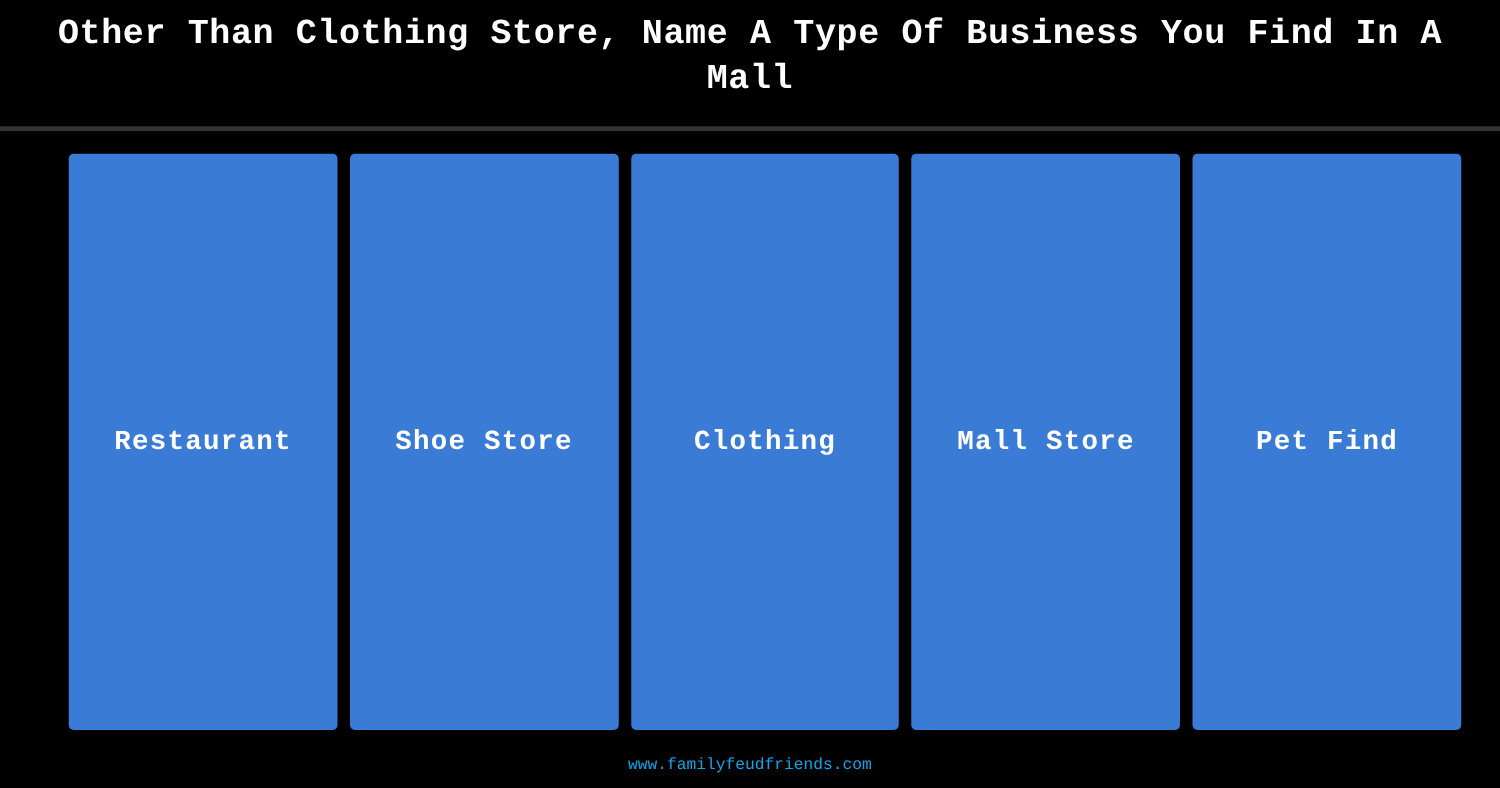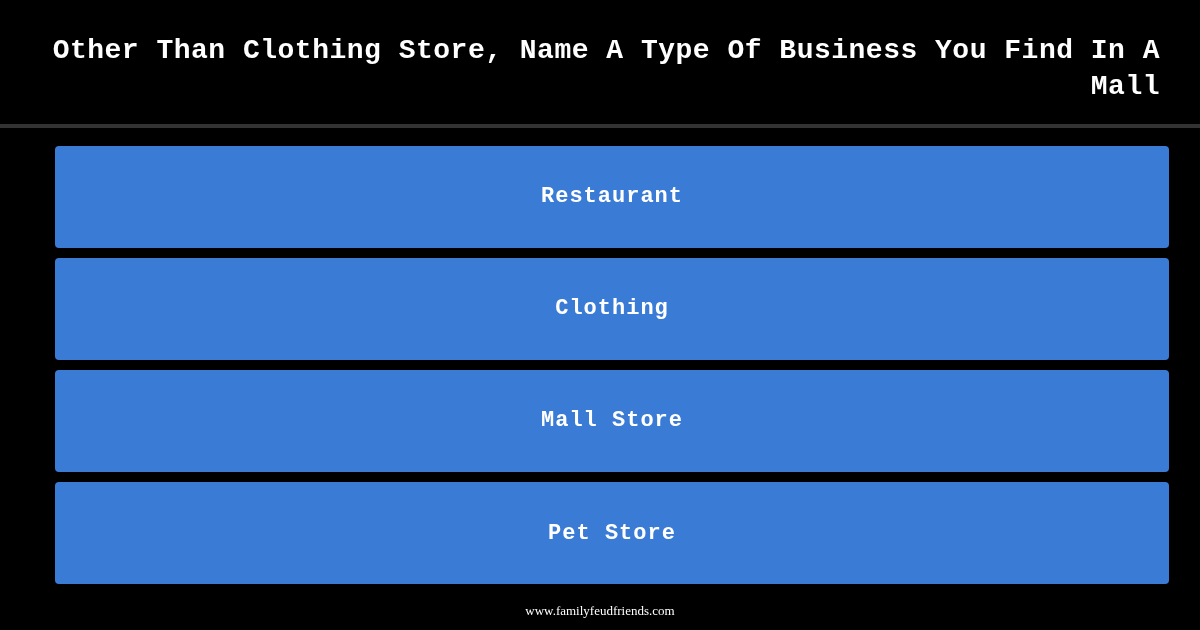--- a/index.html
+++ b/index.html
@@ -13,22 +13,22 @@
       height: 630px;
       background-color: #000000;
       font-family: 'Courier New', Courier, monospace;
       overflow: hidden;
       display: flex;
       flex-direction: column;
     }
 
     .header {
       background-color: #000000;
-      padding: 33px 40px 18px 40px;
-      text-align: right;
+      padding: 10px 40px 18px 40px;
+      text-align: center;
     }
 
     .header-title {
       color: #ffffff;
       font-size: 28px;
       font-weight: bold;
       font-family: 'Courier New', Courier, monospace;
       letter-spacing: 0.5px;
       line-height: 1.3;
     }
@@ -37,21 +37,21 @@
       height: 4px;
       background-color: #333333;
       margin: 0;
     }
 
     .answers-container {
       flex: 1;
       background-color: #000000;
       padding: 18px 31px 10px 55px;
       display: flex;
-      flex-direction: column;
+      flex-direction: row;
       gap: 10px;
     }
 
     .answer-row {
       background-color: #3a7bd5;
       border-radius: 4px;
       display: flex;
       align-items: center;
       justify-content: center;
       flex: 1;
@@ -67,44 +67,47 @@
       text-align: center;
     }
 
     .footer {
       background-color: #000000;
       padding: 8px 0 10px 0;
       text-align: center;
     }
 
     .footer-text {
-      color: #ffffff;
+      color: #0ea5e9;
       font-size: 13px;
-      font-family: Liberation Serif, serif;
+      font-family: Liberation Mono, monospace;
     }
   </style>
 </head>
 <body>
 
 <div class="header">
   <div class="header-title">Other Than Clothing Store, Name A Type Of Business You Find In A Mall</div>
 </div>
 
 <div class="divider"></div>
 
 <div class="answers-container">
 <div class="answer-row">
       <span class="answer-text">Restaurant</span>
     </div>
     <div class="answer-row">
+      <span class="answer-text">Shoe Store</span>
+    </div>
+    <div class="answer-row">
       <span class="answer-text">Clothing</span>
     </div>
     <div class="answer-row">
       <span class="answer-text">Mall Store</span>
     </div>
     <div class="answer-row">
-      <span class="answer-text">Pet Store</span>
+      <span class="answer-text">Pet Find</span>
     </div>
   </div>
 
 <div class="footer">
   <span class="footer-text">www.familyfeudfriends.com</span>
 </div>
 
 </body></html>

